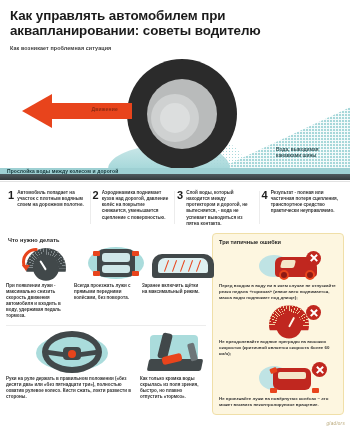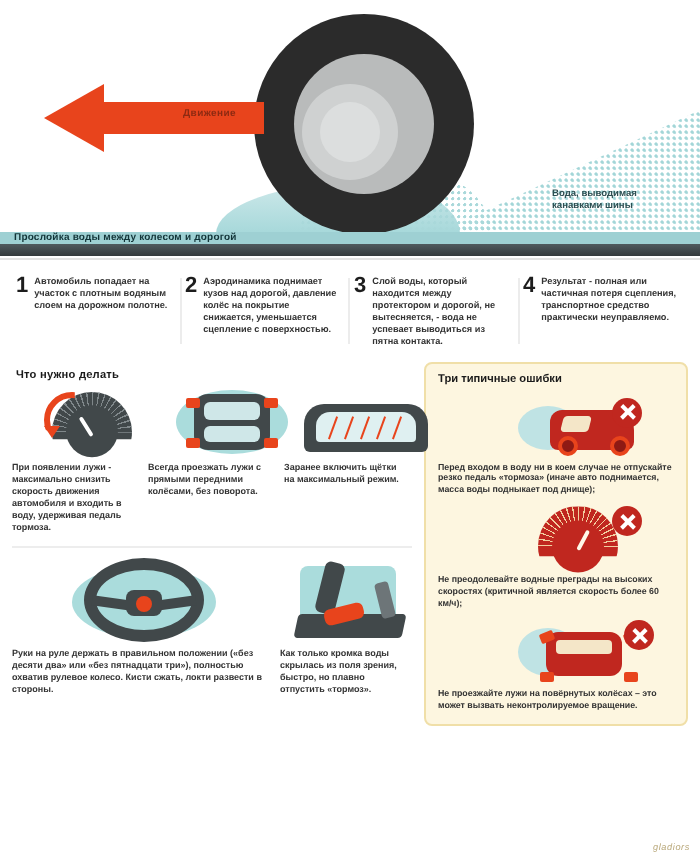--- a/index.html
+++ b/index.html
@@ -335,20 +335,24 @@
   .watermark{
     position:absolute;right:5px;bottom:2px;font-size:4.6px;color:#b9a87a;
     letter-spacing:.3px;font-style:italic;
   }
 </style>
 </head>
 <body>
 
 <div class="page">
 
+  <div class="hdr">
+    <h1>Как управлять автомобилем при аквапланировании: советы водителю</h1>
+    <div class="sub">Как возникает проблемная ситуация</div>
+  </div>
 
   <div class="hero">
     <div class="water-slope"></div>
     <div class="water-mound"></div>
     <div class="water-mound2"></div>
 
     <div class="tire"></div>
     <div class="rim-inner"></div>
     <div class="rim-core"></div>
 

